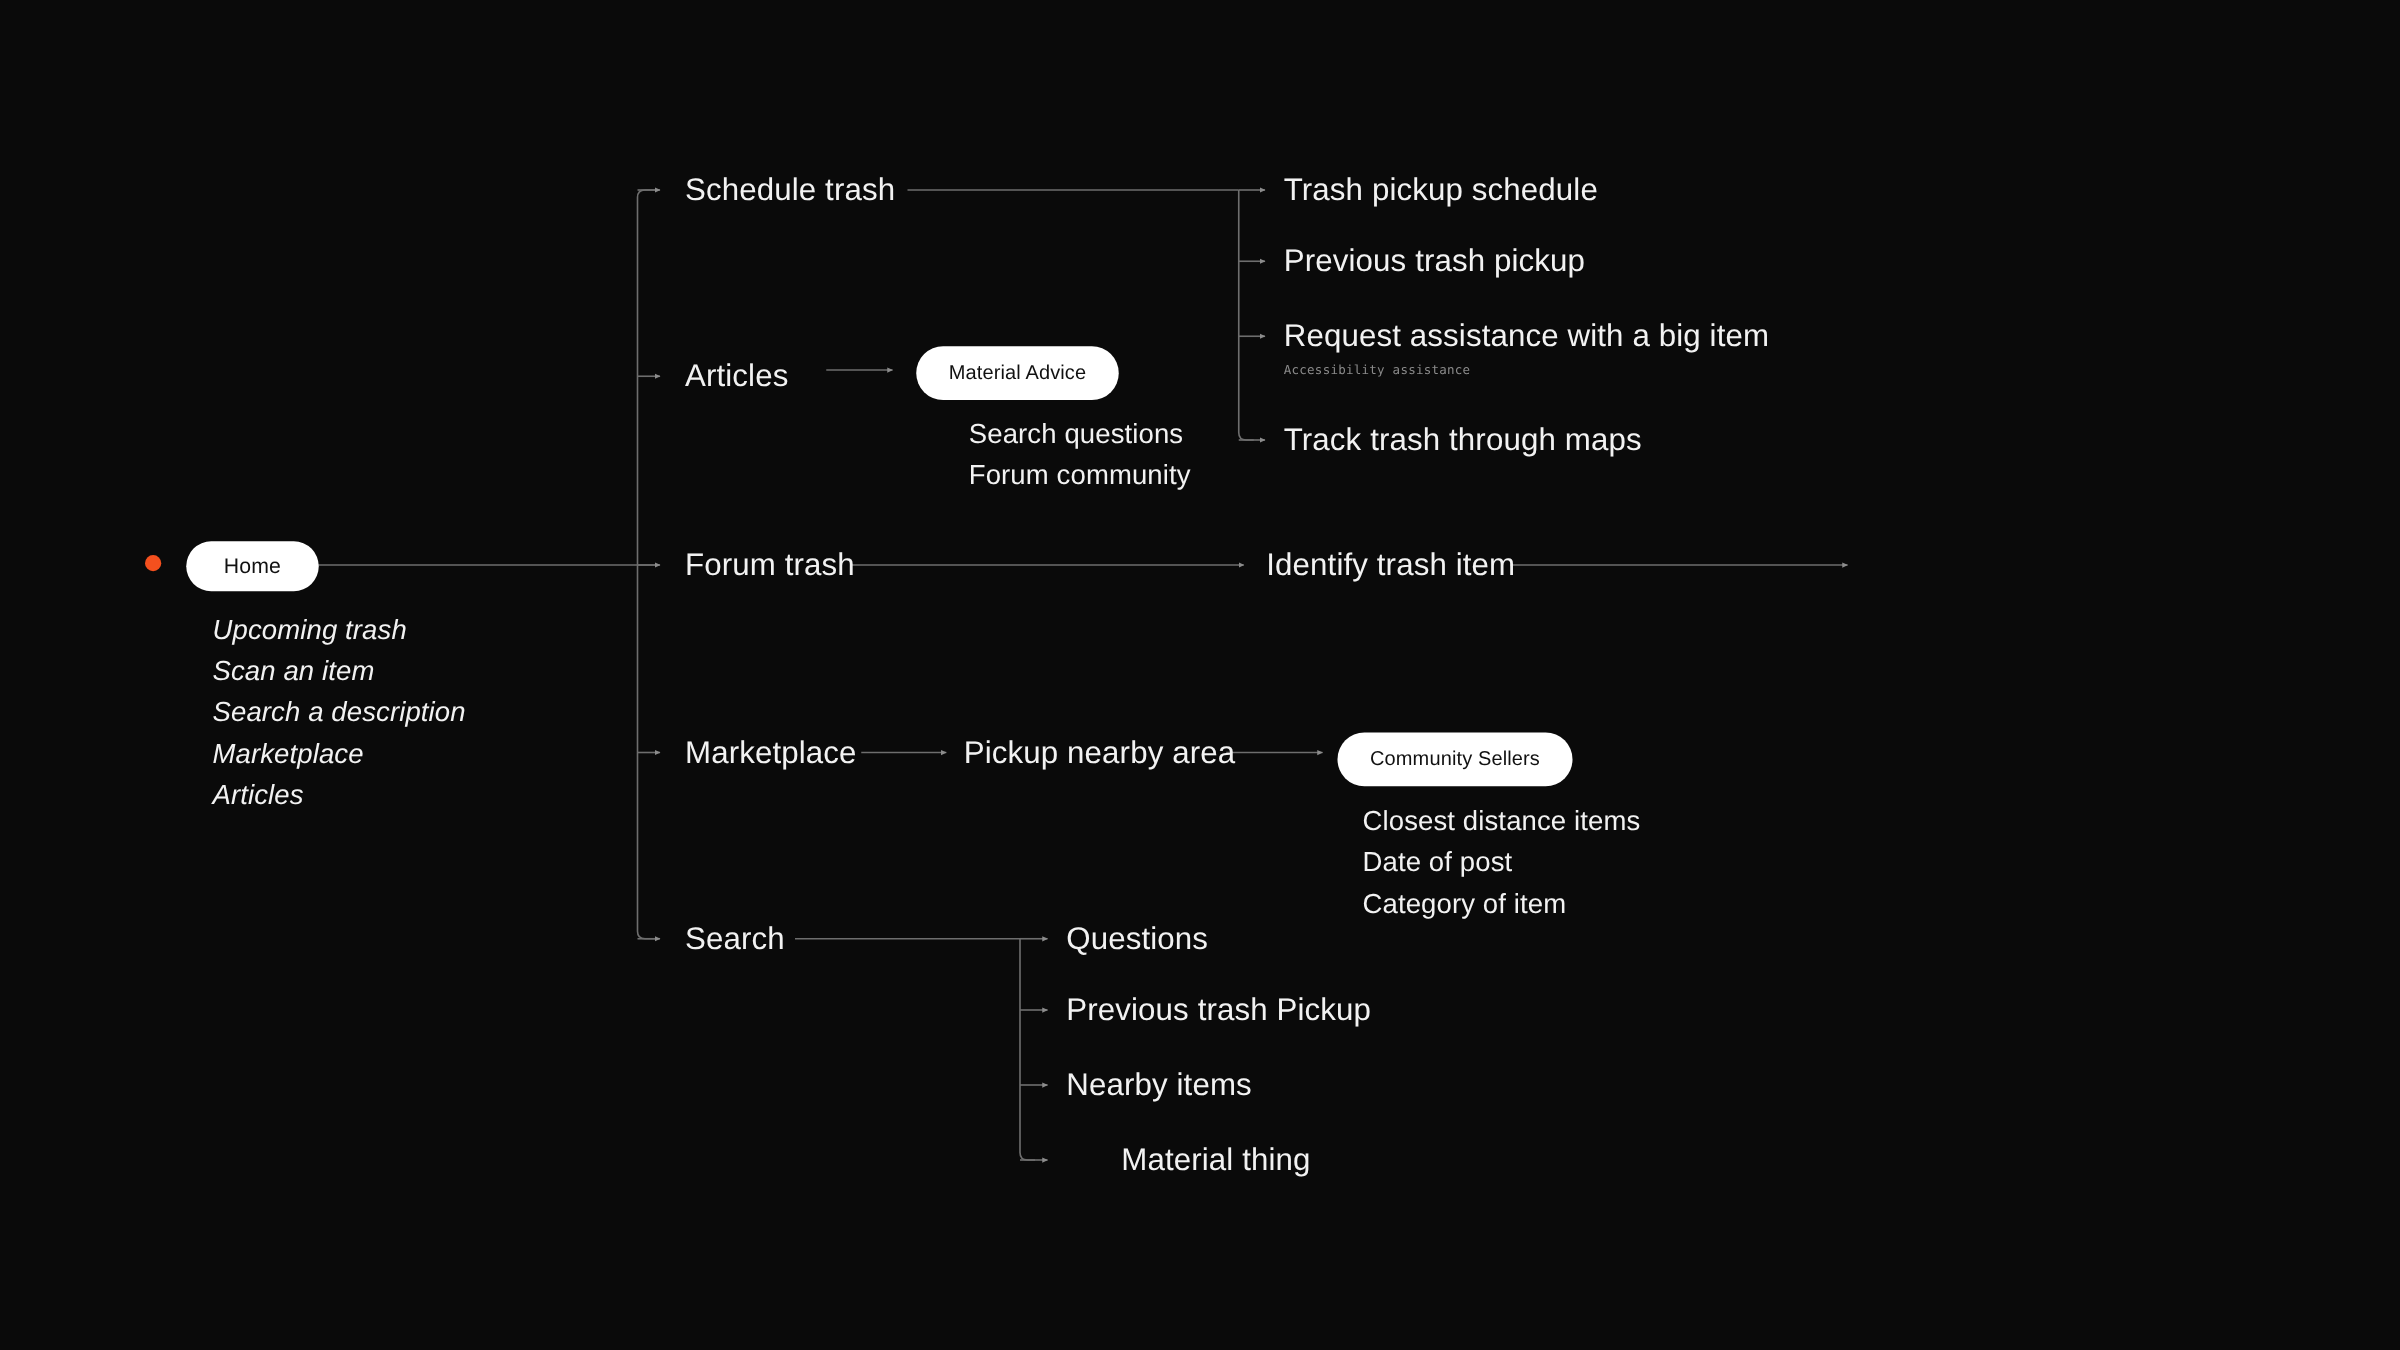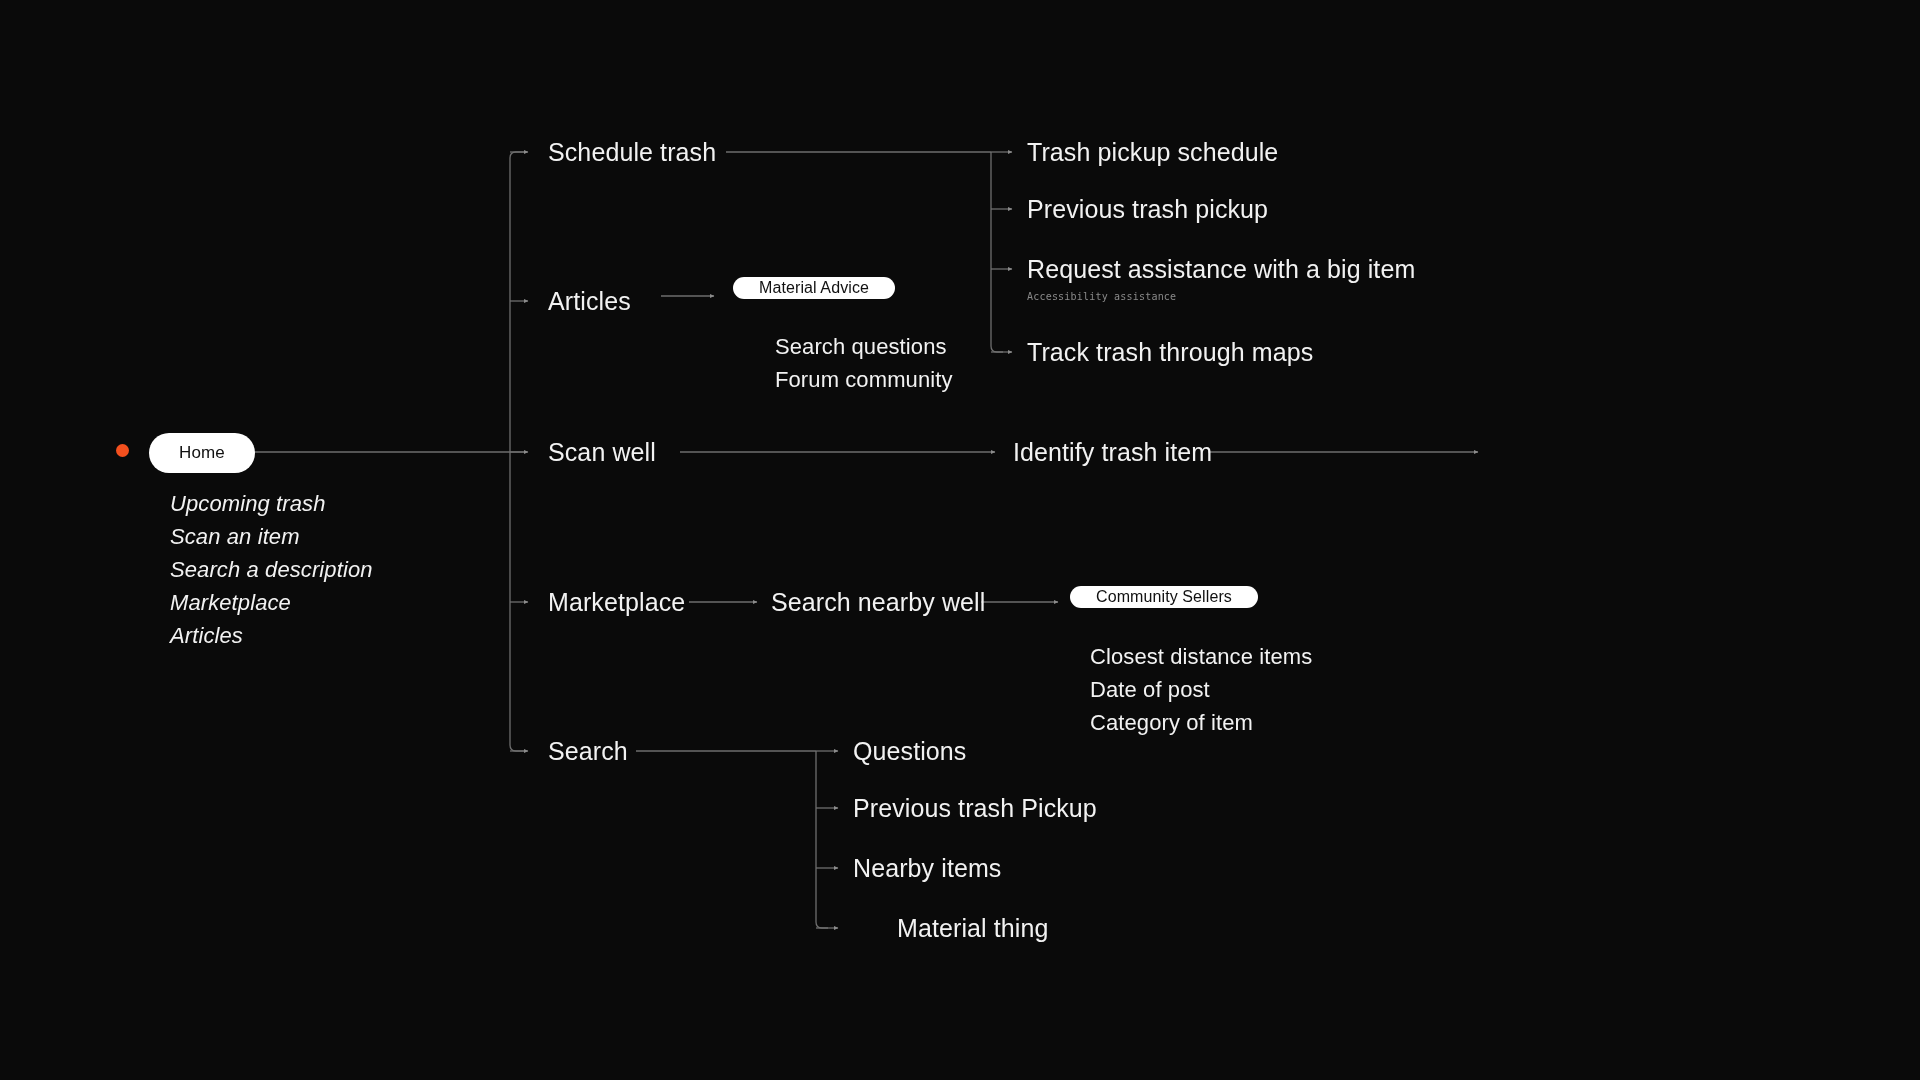--- a/index.html
+++ b/index.html
@@ -47,21 +47,21 @@
     position: absolute;
     background: #FFFFFF;
     color: #111111;
     border-radius: 100px;
     font-size: 16px;
     line-height: 20px;
     font-weight: 500;
     display: flex;
     align-items: center;
     justify-content: center;
-    height: 22px;
+    height: 43px;
     padding: 0 26px;
     letter-spacing: 0.1px;
     white-space: nowrap;
   }
   .pill.home {
     height: 40px;
     padding: 0 30px;
     font-size: 17px;
   }
   .sublist {
@@ -146,21 +146,21 @@
 
   <div class="node" style="left:548px; top:137px;">
     <div class="node-label">Schedule trash</div>
   </div>
 
   <div class="node" style="left:548px; top:286px;">
     <div class="node-label">Articles</div>
   </div>
 
   <div class="node" style="left:548px; top:437px;">
-    <div class="node-label">Scan well</div>
+    <div class="node-label">Forum trash</div>
   </div>
 
   <div class="node" style="left:548px; top:587px;">
     <div class="node-label">Marketplace</div>
   </div>
 
   <div class="node" style="left:548px; top:736px;">
     <div class="node-label">Search</div>
   </div>
 
@@ -187,21 +187,21 @@
     <div class="sublist-item">Search questions</div>
     <div class="sublist-item">Forum community</div>
   </div>
 
   <div class="node" style="left:1013px; top:437px;">
     <div class="node-label">Identify trash item</div>
   </div>
 
 
   <div class="node" style="left:771px; top:587px;">
-    <div class="node-label">Search nearby well</div>
+    <div class="node-label">Pickup nearby area</div>
   </div>
 
   <div class="pill" style="left:1070px; top:586px;">Community Sellers</div>
 
   <div class="sublist" style="left:1090px; top:640px;">
     <div class="sublist-item">Closest distance items</div>
     <div class="sublist-item">Date of post</div>
     <div class="sublist-item">Category of item</div>
   </div>
 

